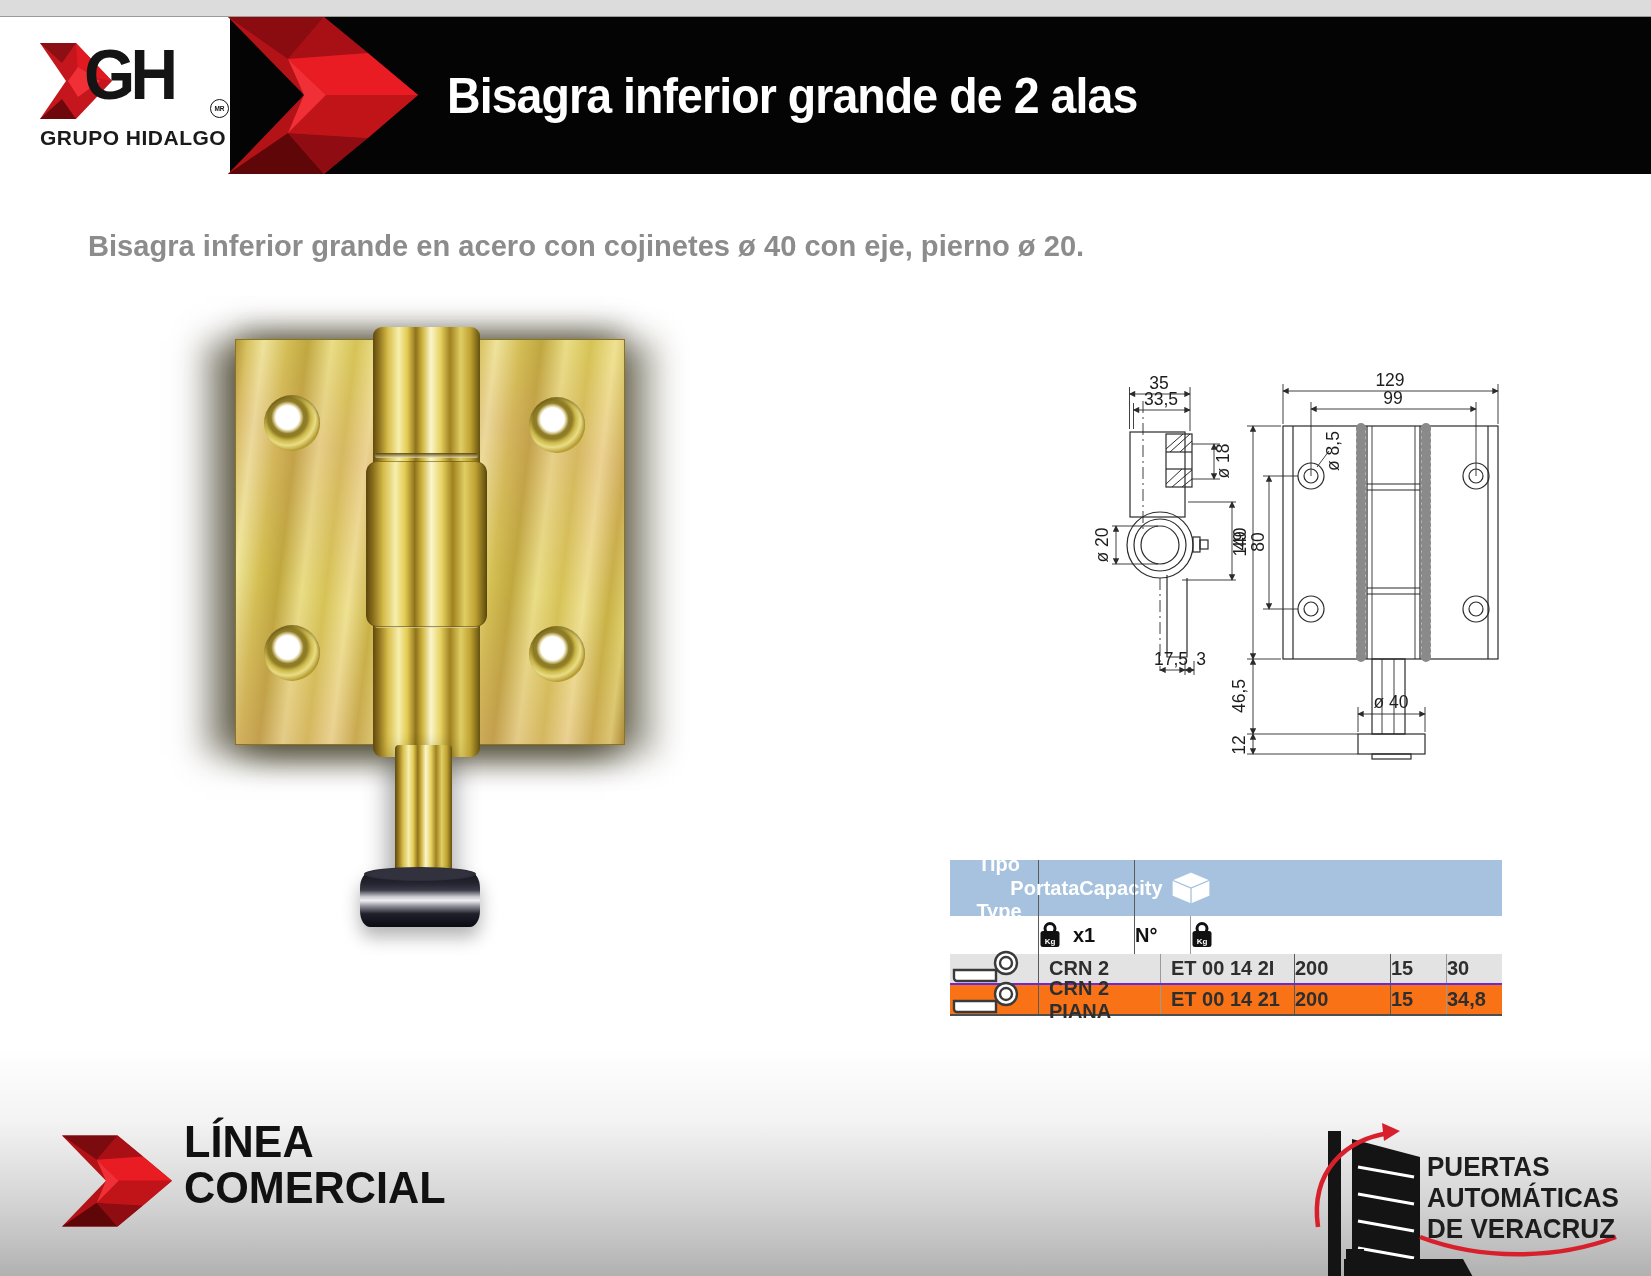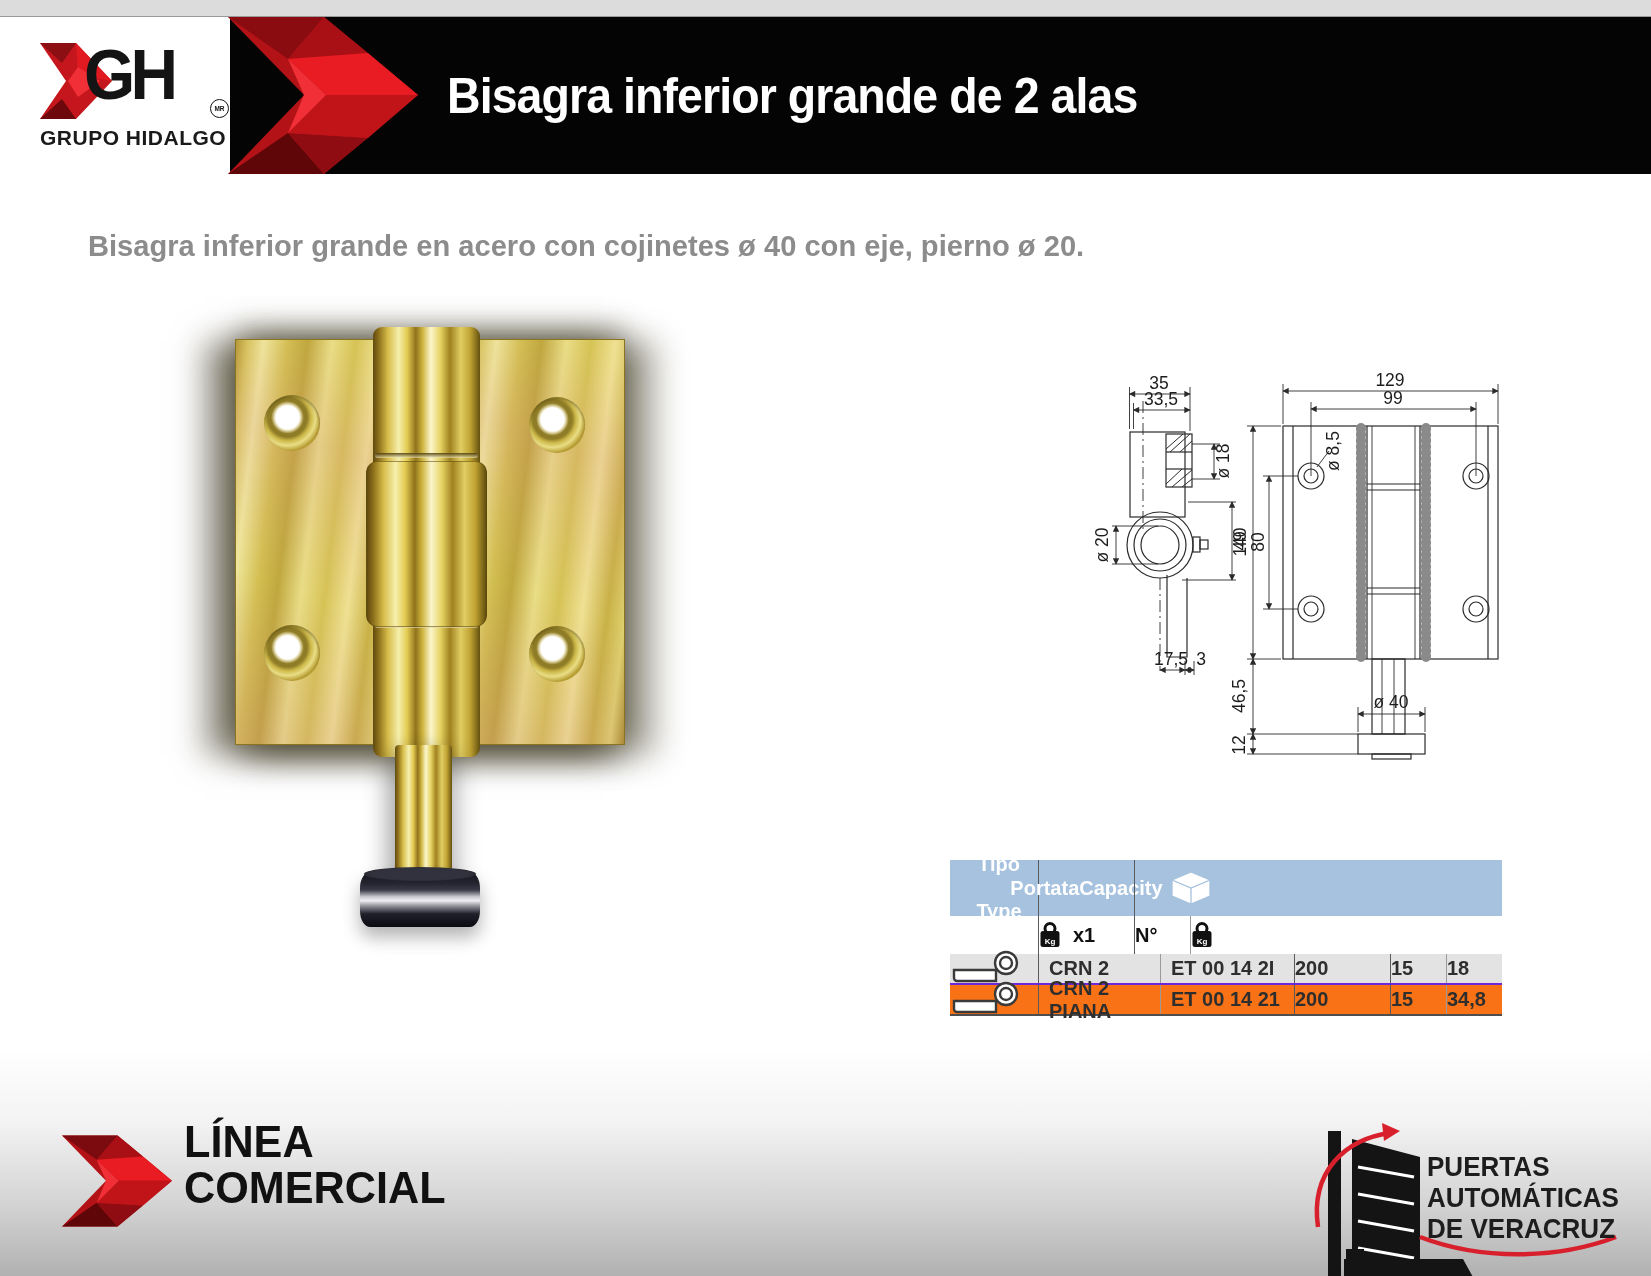--- a/index.html
+++ b/index.html
@@ -308,21 +308,21 @@
         <svg width="72" height="38" viewBox="0 0 72 38">
           <path d="M4,20 h42 v11 h-39 a3,3 0 0 1 -3,-3 z" fill="#fff" stroke="#3a3a3a" stroke-width="2.4"></path>
           <circle cx="56" cy="13" r="11" fill="#fff" stroke="#3a3a3a" stroke-width="2.4"></circle>
           <circle cx="56" cy="13" r="6" fill="#fff" stroke="#3a3a3a" stroke-width="2.4"></circle>
         </svg>
       </div>
       <div class="cell w2 pad bl-dark">CRN 2</div>
       <div class="cell w3 pad bl-mid">ET 00 14 2I</div>
       <div class="cell w4 ctr bl-dark">200</div>
       <div class="cell w5 ctr bl-dark">15</div>
-      <div class="cell w6 ctr bl-mid">18</div>
+      <div class="cell w6 ctr bl-mid">30</div>
     </div>
 
     <div class="t-row t-data row-white">
       <div class="cell w1 ctr">
         <svg width="72" height="38" viewBox="0 0 72 38">
           <path d="M4,20 h42 v11 h-39 a3,3 0 0 1 -3,-3 z" fill="#fff" stroke="#3a3a3a" stroke-width="2.4"></path>
           <circle cx="56" cy="13" r="11" fill="#fff" stroke="#3a3a3a" stroke-width="2.4"></circle>
           <circle cx="56" cy="13" r="6" fill="#fff" stroke="#3a3a3a" stroke-width="2.4"></circle>
         </svg>
       </div>

